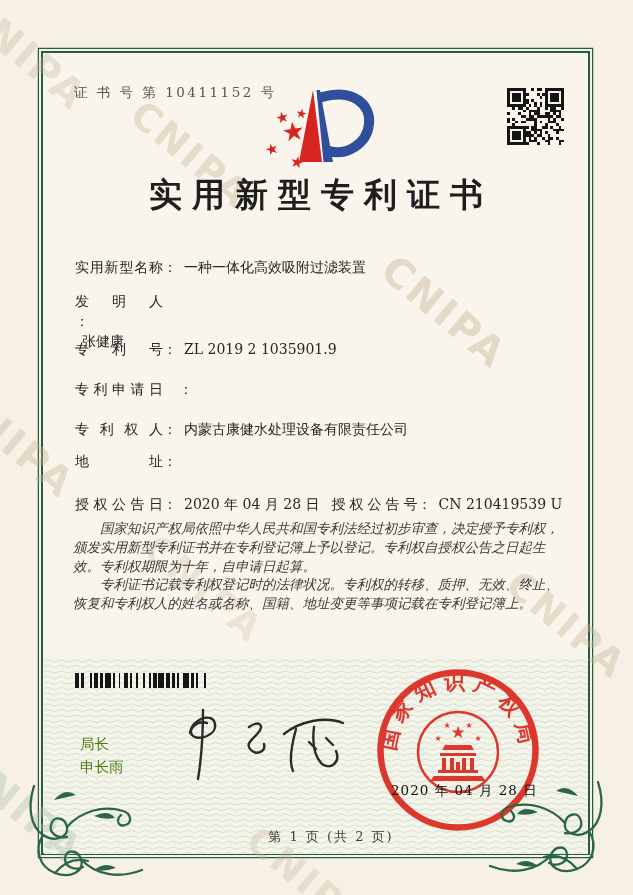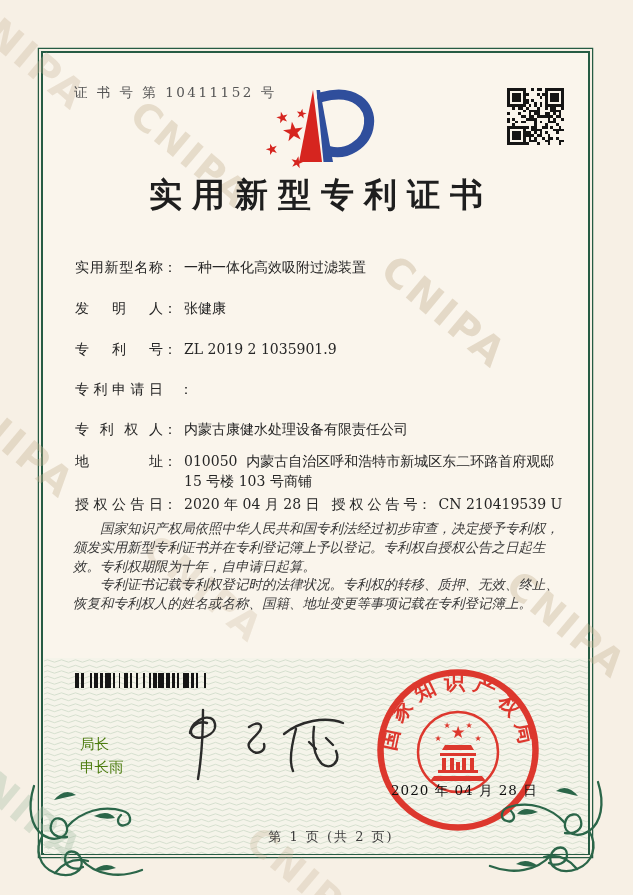--- a/index.html
+++ b/index.html
@@ -47,21 +47,21 @@
     position:absolute;left:44px;top:173px;width:544px;z-index:2;
     text-align:center;font-size:33px;font-weight:bold;
     letter-spacing:10px;text-indent:10px;color:#1e1e1e;
   }
   .row{position:absolute;left:75px;width:505px;display:flex;align-items:flex-start;
        font-size:14px;line-height:20px;z-index:2;color:#262626;}
   .lab{display:inline-block;width:88px;text-align:justify;text-align-last:justify;flex:none;}
   .colon{flex:none;}
   .val{padding-left:7px;white-space:pre-wrap;}
   .row-name{top:257px;}
-  .row-inventor{top:298px;}
+  .row-inventor{top:291px;flex-direction:column;}
   .row-patno{top:339px;}
   .row-filing{top:379px;gap:16px;}
   .row-patentee{top:419px;}
   .row-address{top:451px;}
   .row-address .val{width:398px;}
   .row-grant{top:494px;}
   .pair{display:flex;align-items:flex-start;}
   .pair-right{margin-left:12px;}
   .pair-right .lab{width:86px;}
   .legal{
@@ -320,21 +320,20 @@
     <span class="colon">：</span>
 </div>
 <div class="row row-patentee">
   <span class="lab">专利权人</span>
     <span class="colon">：</span>
   <span class="val">内蒙古康健水处理设备有限责任公司</span>
 </div>
 <div class="row row-address">
   <span class="lab">地址</span>
     <span class="colon">：</span>
-  <span class="val">010050  内蒙古自治区呼和浩特市新城区东二环路首府观邸 15 号楼 103 号商铺</span>
 </div>
 <div class="row row-grant">
   <span class="pair">
     <span class="lab">授权公告日</span>
       <span class="colon">：</span>
     <span class="val">2020 年 04 月 28 日</span>
   </span>
   <span class="pair pair-right">
     <span class="lab">授权公告号</span>
       <span class="colon">：</span>

